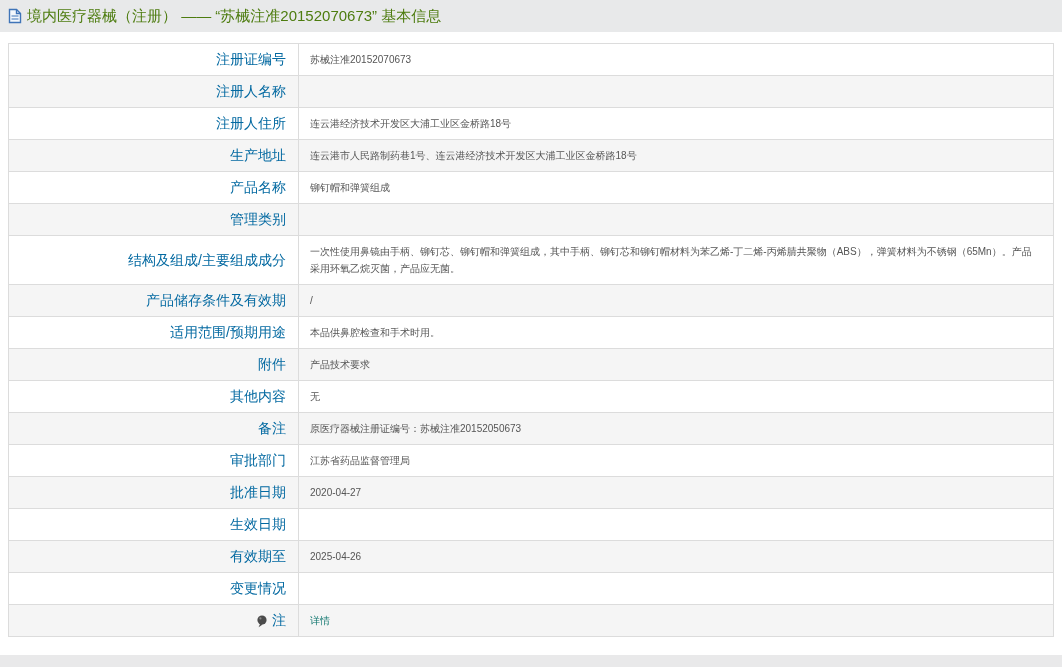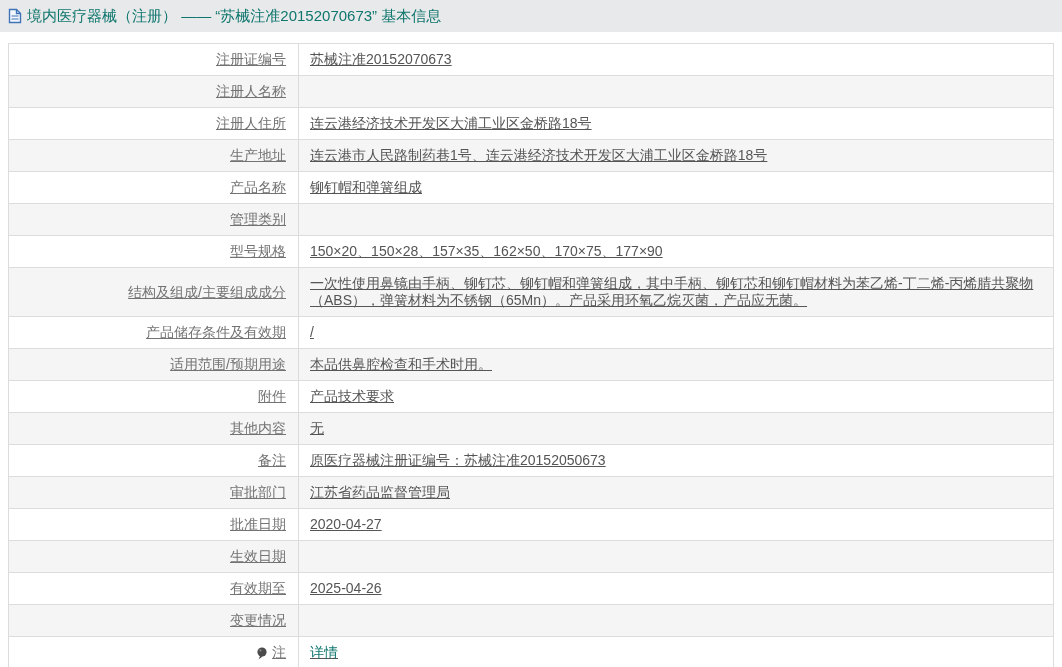--- a/index.html
+++ b/index.html
@@ -6,21 +6,21 @@
   html,body {
     width:1062px; height:667px; overflow:hidden;
     background:#e9e9ea;
     font-family:"Liberation Sans","DejaVu Sans",sans-serif;
   }
   
   .header-bar {
     height:32px; background:#e8e9ea;
     display:flex; align-items:center;
     padding-left:8px;
-    color:#0f766e; font-size:15px;
+    color:#4d7c0f; font-size:15px;
   }
   .header-bar .doc-icon { display:inline-flex; margin-right:5px; }
   
   .content-panel {
     background:#ffffff;
     padding:11px 8px 7px 8px;
     min-height:623px;
   }
   
   .info-table {
@@ -28,30 +28,29 @@
     background:#ffffff;
   }
   .row { display:flex; border-bottom:1px solid #dcdcdc; background:#ffffff; }
   .row:last-child { border-bottom:none; }
   .row:nth-child(even) { background:#f5f5f5; }
   .cell-label {
     width:290px; flex:0 0 290px;
     border-right:1px solid #dcdcdc;
     text-align:left;
     padding:7px 12px 7px 8px;
-    color:#737373; font-size:14px; line-height:17px;
-    display:flex; justify-content:flex-end; align-items:center; gap:3px;text-decoration:underline;
+    color:#0369a1; font-size:14px; line-height:17px;
+    display:flex; justify-content:flex-end; align-items:center; gap:3px;
   }
   .cell-value {
     flex:1;
     padding:7px 14px 7px 11px;
-    color:#555555; font-size:14px; line-height:17px;
+    color:#555555; font-size:10px; line-height:17px;
     display:flex; align-items:flex-start;
     min-height:30px;
-    text-decoration:underline;
   }
   .cell-value .wrap { line-height:17px; }
   .row.tall .cell-value .wrap { line-height:17px; }
   a.detail-link { color:#0f766e; text-decoration:none; cursor:pointer; }
   .note-icon { display:inline-flex; margin-right:2px; position:relative; top:1px; }
 </style>
 </head>
 <body>
 
 <div class="header-bar">
@@ -97,26 +96,20 @@
       <div class="cell-label">产品名称</div>
       <div class="cell-value">
           <span class="wrap">铆钉帽和弹簧组成</span>
         </div>
     </div>
 
     <div class="row">
       <div class="cell-label">管理类别</div>
     </div>
 
-    <div class="row">
-      <div class="cell-label">型号规格</div>
-      <div class="cell-value">
-          <span class="wrap">150×20、150×28、157×35、162×50、170×75、177×90</span>
-        </div>
-    </div>
 
     <div class="row tall">
       <div class="cell-label">结构及组成/主要组成成分</div>
       <div class="cell-value">
           <span class="wrap">一次性使用鼻镜由手柄、铆钉芯、铆钉帽和弹簧组成，其中手柄、铆钉芯和铆钉帽材料为苯乙烯-丁二烯-丙烯腈共聚物（ABS），弹簧材料为不锈钢（65Mn）。产品采用环氧乙烷灭菌，产品应无菌。</span>
         </div>
     </div>
 
     <div class="row">
       <div class="cell-label">产品储存条件及有效期</div>

